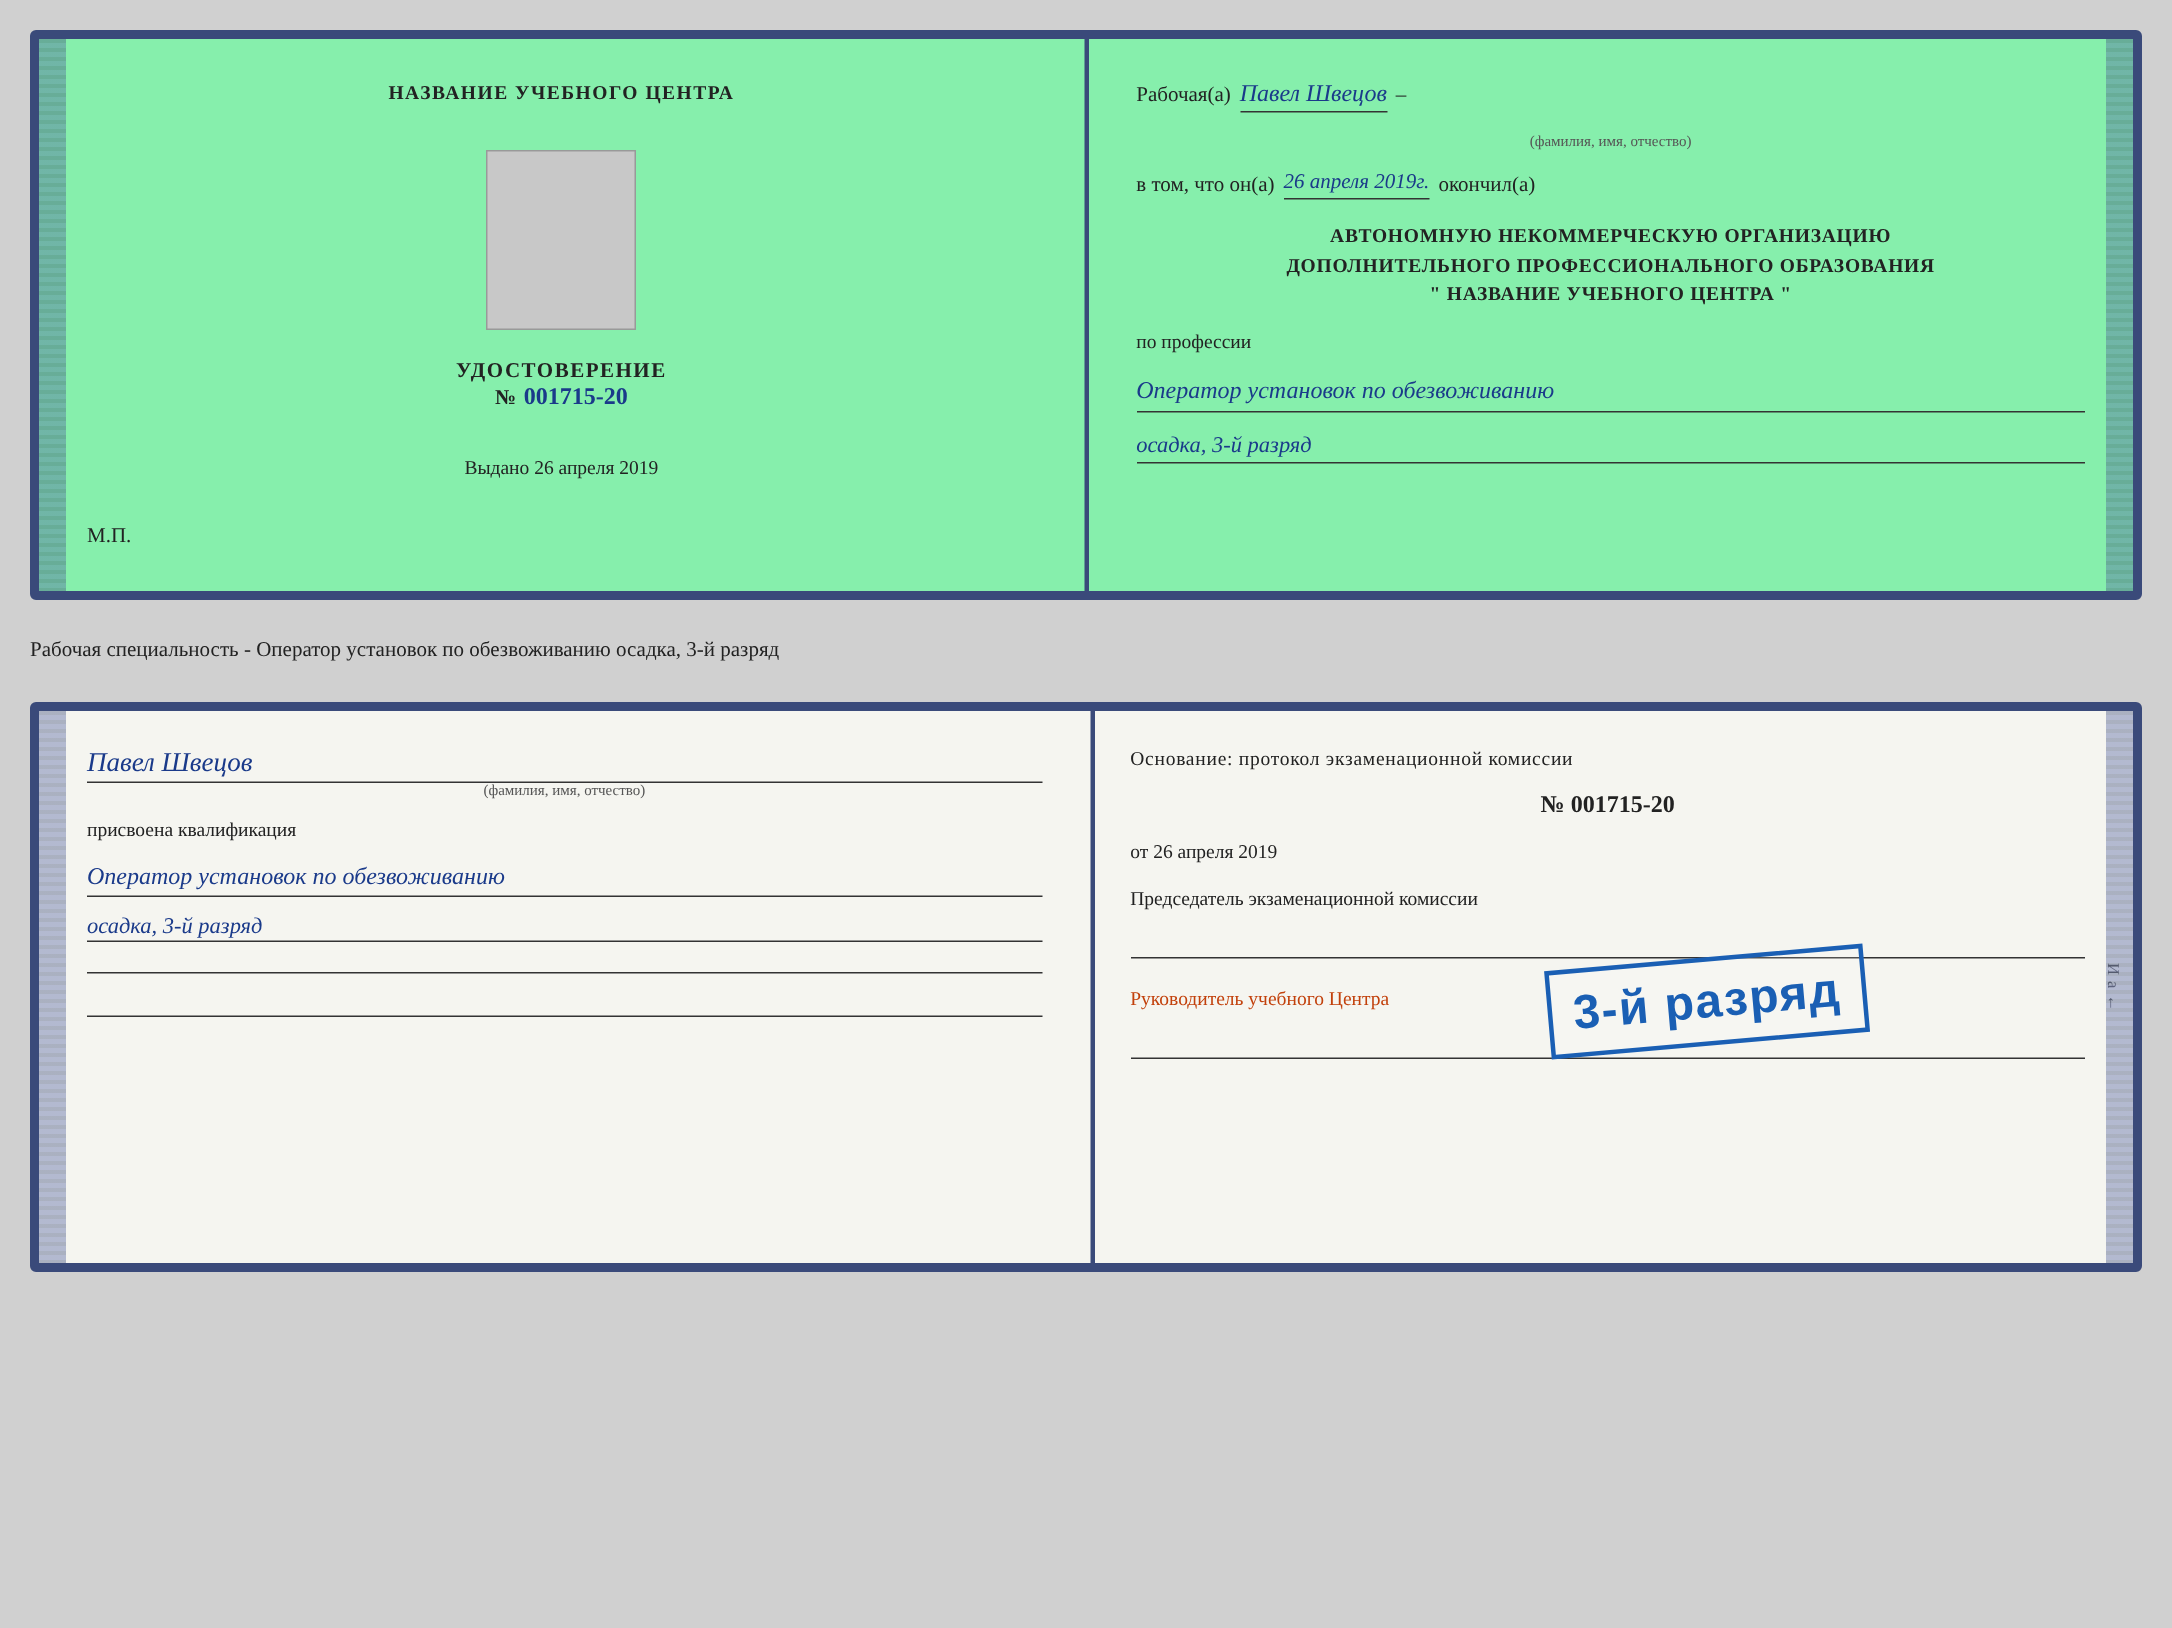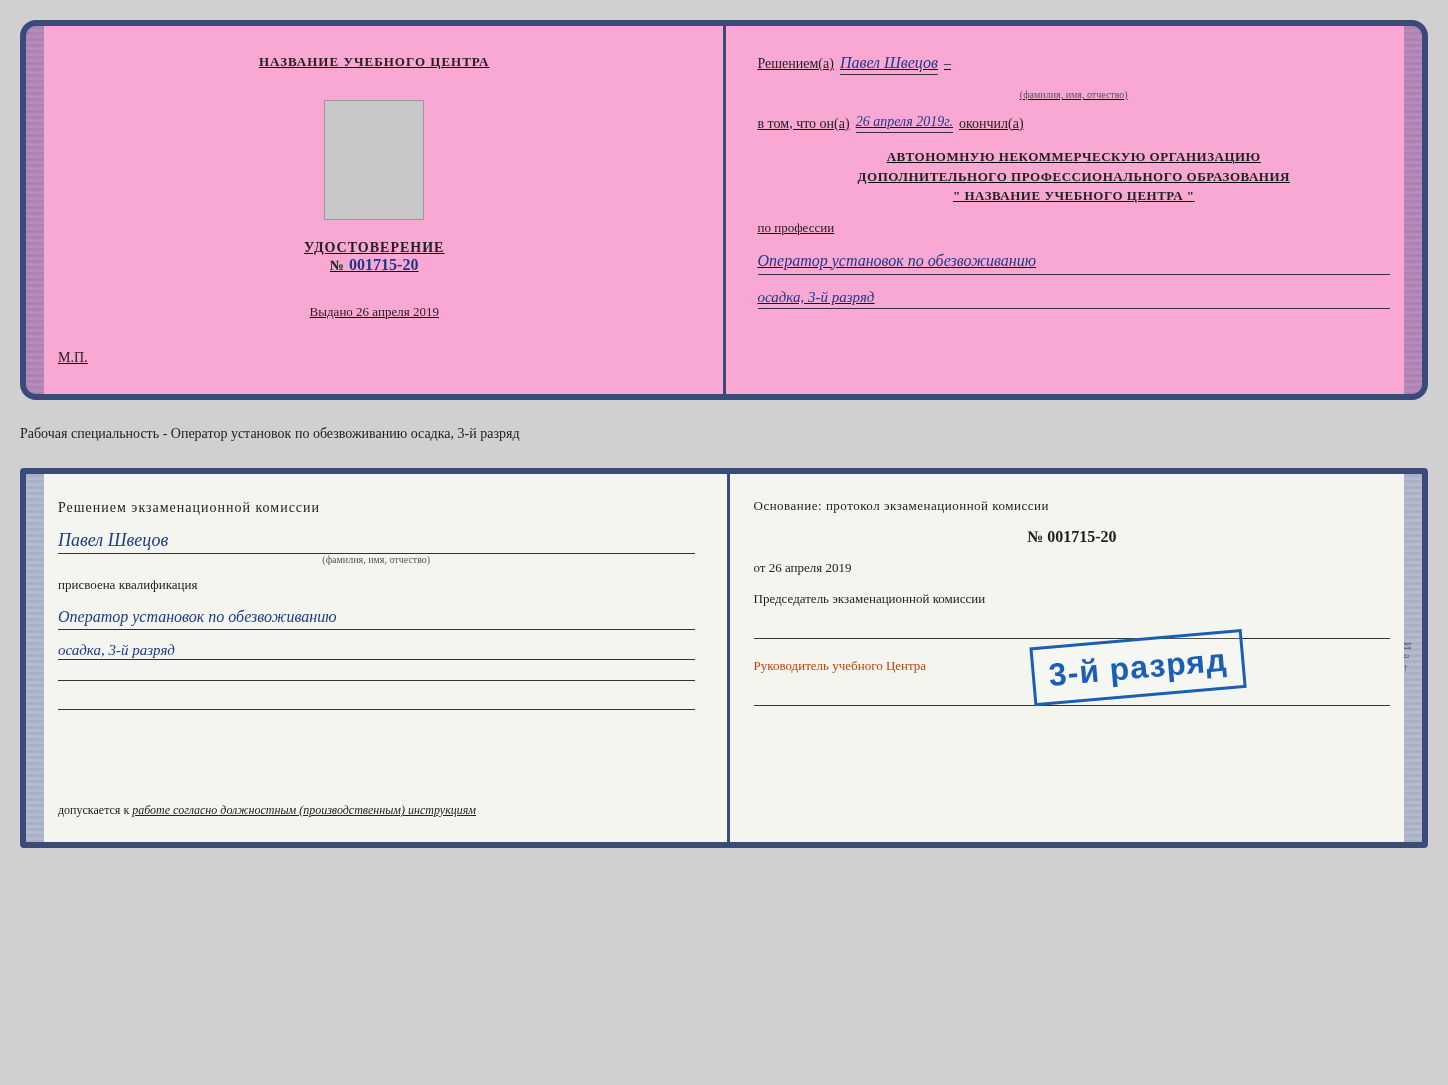--- a/index.html
+++ b/index.html
@@ -13,27 +13,26 @@
 
     .page-container {
       display: flex;
       flex-direction: column;
       gap: 18px;
     }
 
     
     .cert-document {
       display: flex;
-      background: #f9a8d4;
+      background: #86efac;
       border: 6px solid #3a4a7a;
-      border-radius: 16px;
+      border-radius: 4px;
       overflow: hidden;
       min-height: 380px;
       position: relative;
-      text-decoration: underline;
     }
 
     .cert-left, .cert-right {
       flex: 1;
       padding: 28px 32px;
       position: relative;
     }
 
     .cert-left {
       border-right: 3px solid #3a4a7a;
@@ -416,21 +415,21 @@
         <span>Выдано</span>
         <span class="issued-date">26 апреля 2019</span>
       </div>
 
       <div class="mp-label">М.П.</div>
     </div>
 
     <div class="cert-right">
 
       <div class="received-line">
-        <span>Решением(а)</span>
+        <span>Рабочая(а)</span>
         <span class="received-name">Павел Швецов</span>
         <span>–</span>
       </div>
       <span class="fio-label">(фамилия, имя, отчество)</span>
 
       <div class="in-that-line">
         <span>в том, что он(а)</span>
         <span class="in-that-date">26 апреля 2019г.</span>
         <span>окончил(а)</span>
       </div>
@@ -446,39 +445,34 @@
       <div class="profession-value2">осадка, 3-й разряд</div>
 
     </div>
   </div>
 
   <div class="separator-text">Рабочая специальность - Оператор установок по обезвоживанию осадка, 3-й разряд</div>
 
   <div class="qual-document">
 
     <div class="qual-left">
-      <div class="decision-title">Решением экзаменационной комиссии</div>
 
       <div class="person-name-block">
         <span class="person-name">Павел Швецов</span>
         <span class="name-sub">(фамилия, имя, отчество)</span>
       </div>
 
       <div class="assigned-label">присвоена квалификация</div>
 
       <div class="qual-profession">Оператор установок по обезвоживанию</div>
       <div class="qual-rank">осадка, 3-й разряд</div>
 
       <div class="blank-line"></div>
       <div class="blank-line"></div>
 
-      <div class="allows-label">
-        <span>допускается к</span>
-        <span class="allows-value">работе согласно должностным (производственным) инструкциям</span>
-      </div>
     </div>
 
     <div class="qual-right" style="position:relative;padding-left:24px;">
 
       <div class="basis-title">Основание: протокол экзаменационной комиссии</div>
 
       <div class="basis-num">
         <span>№</span>
         <span>001715-20</span>
       </div>

